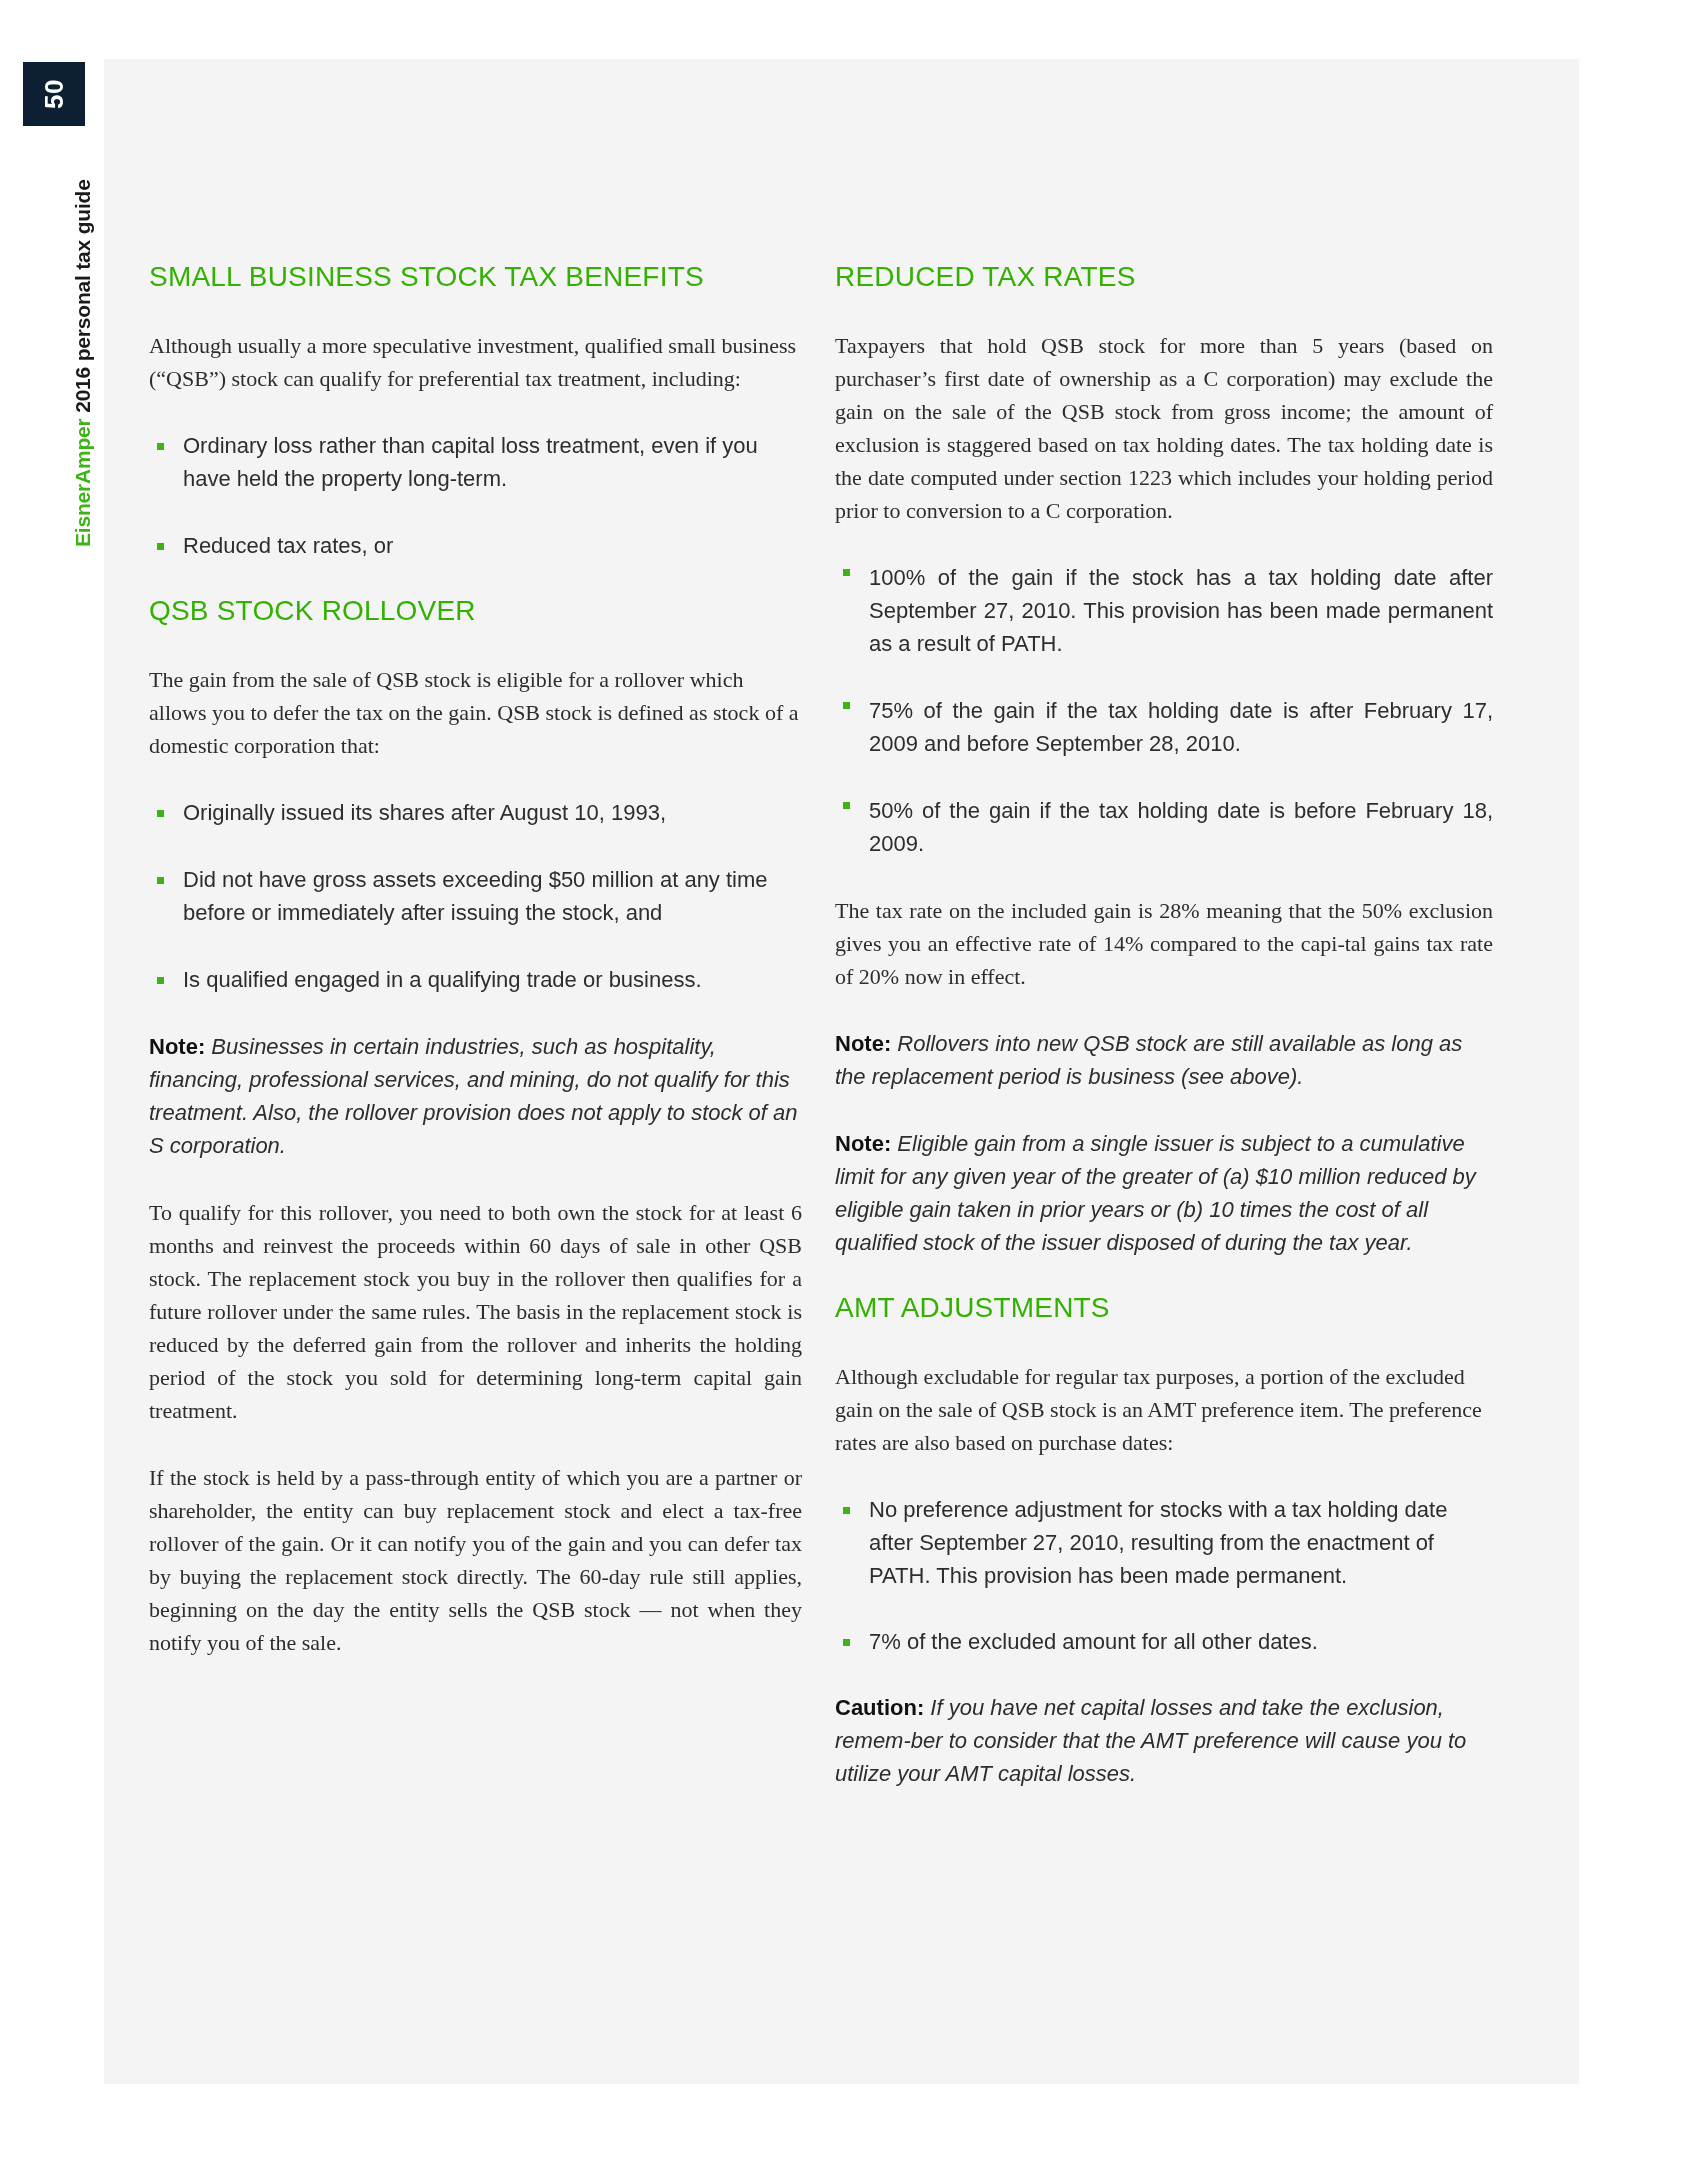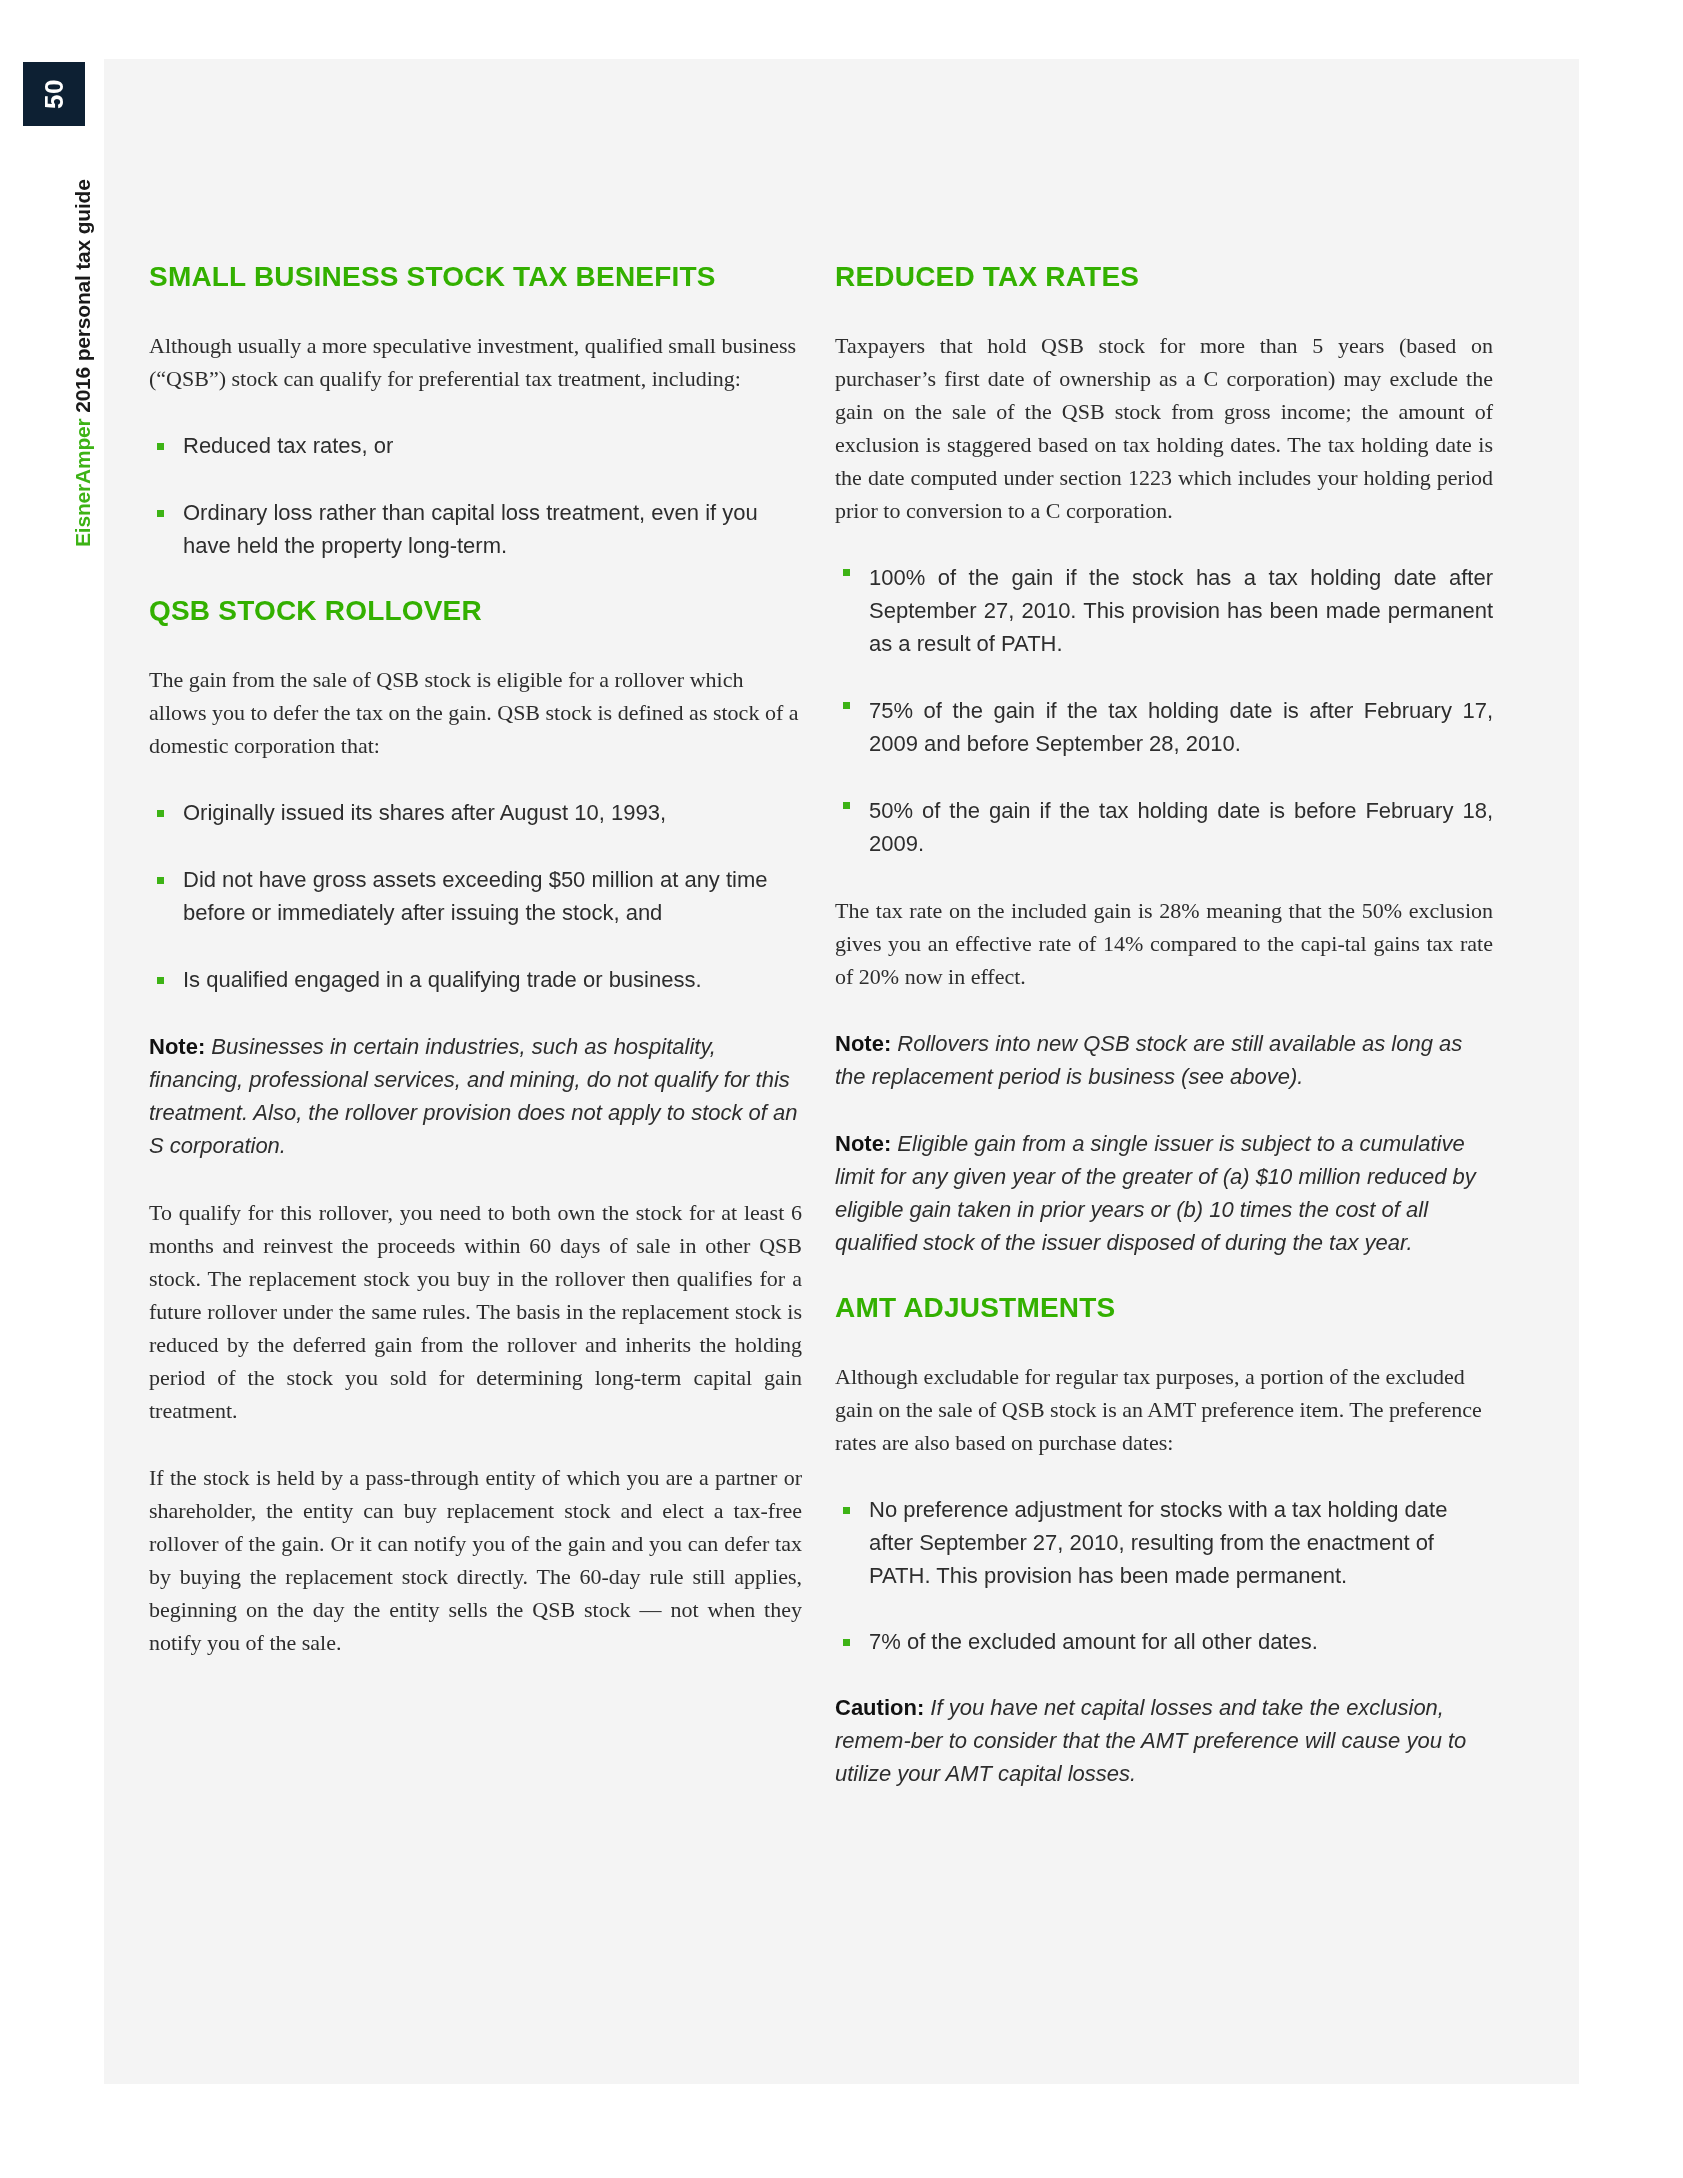--- a/index.html
+++ b/index.html
@@ -89,21 +89,21 @@
   #col-right {
     position: absolute;
     left: 835px;
     top: 262px;
     width: 658px;
   }
 
   h2.section-heading {
     margin: 0 0 36px 0;
     font-size: 28px;
-    font-weight: bold;
+    font-weight: normal;
     color: #33b000;
     letter-spacing: 0.2px;
     line-height: 1.1;
   }
   .spacer-heading { margin-top: 61px; }
 
   p.body {
     margin: 0 0 34px 0;
     font-size: 22px;
     line-height: 33px;
@@ -176,22 +176,22 @@
     </div>
   </div>
 
   <div id="col-left">
 
     <h2 class="section-heading">SMALL BUSINESS STOCK TAX BENEFITS</h2>
 
     <p class="body">Although usually a more speculative investment, qualified small business (“QSB”) stock can qualify for preferential tax treatment, including:</p>
 
     <ul class="bullets">
+      <li><span class="sq"></span><span>Ordinary loss rather than capital loss treatment, even if you have held the property long-term.</span></li>
       <li><span class="sq"></span><span>Reduced tax rates, or</span></li>
-      <li><span class="sq"></span><span>Ordinary loss rather than capital loss treatment, even if you have held the property long-term.</span></li>
     </ul>
 
     <h2 class="section-heading spacer-heading">QSB STOCK ROLLOVER</h2>
 
     <p class="body">The gain from the sale of QSB stock is eligible for a rollover which allows you to defer the tax on the gain. QSB stock is defined as stock of a domestic corporation that:</p>
 
     <ul class="bullets">
       <li><span class="sq"></span><span>Originally issued its shares after August 10, 1993,</span></li>
       <li><span class="sq"></span><span>Did not have gross assets exceeding $50 million at any time before or immediately after issuing the stock, and</span></li>
       <li><span class="sq"></span><span>Is qualified engaged in a qualifying trade or business.</span></li>

